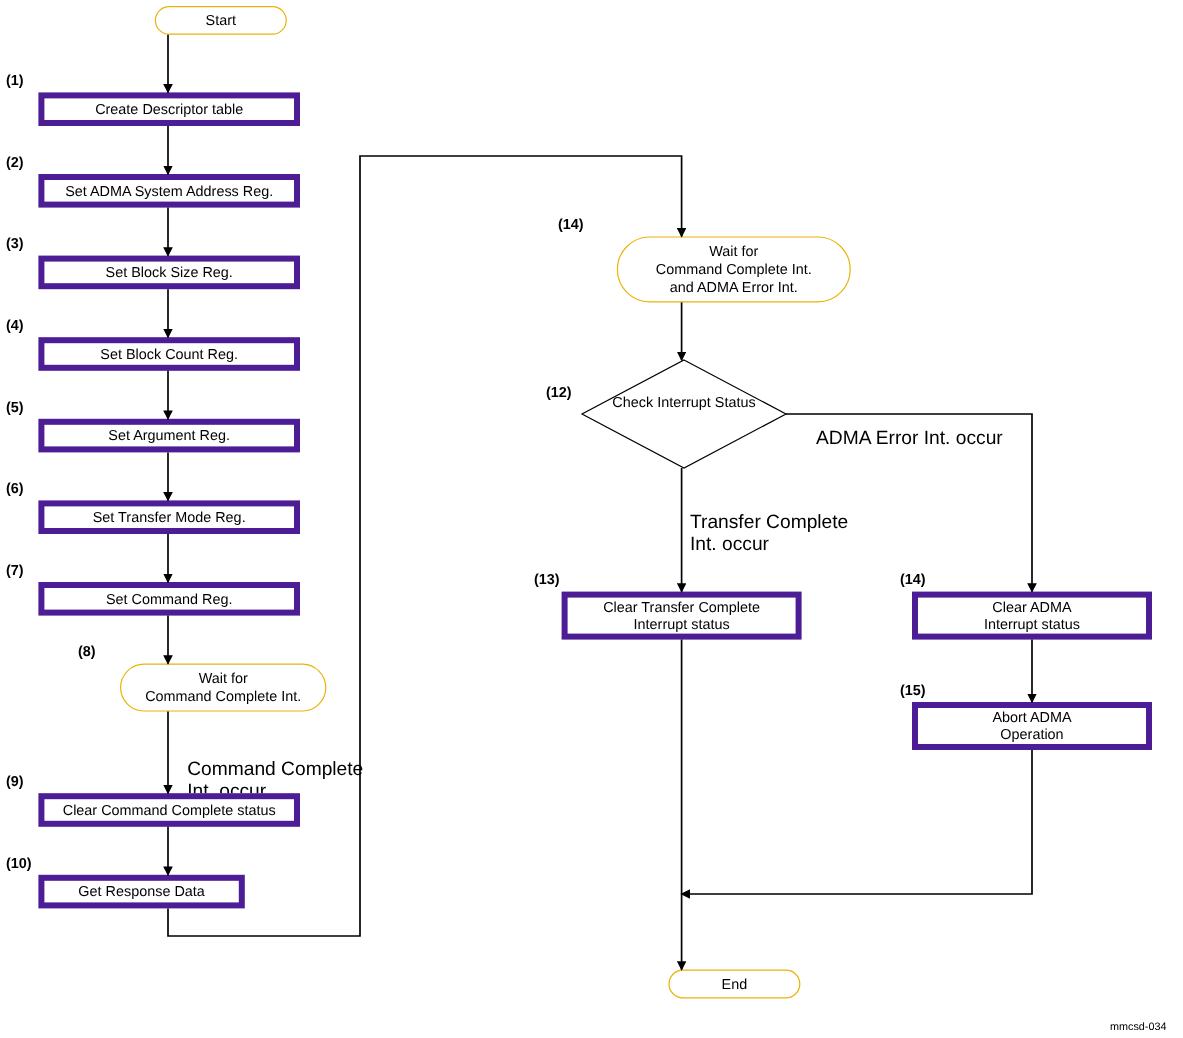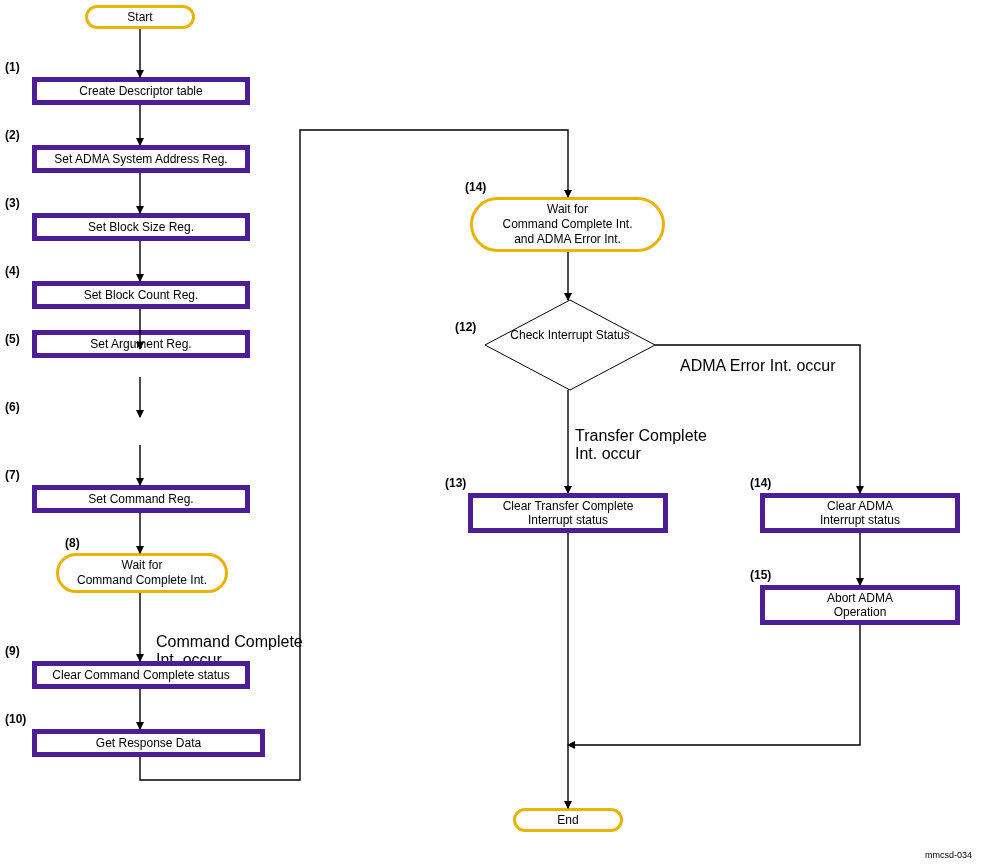--- a/index.html
+++ b/index.html
@@ -21,31 +21,32 @@
     text-align: center;
     display: flex;
     align-items: center;
     justify-content: center;
     padding: 2px 6px;
     box-sizing: border-box;
     background: #fff;
   }
   .pill {
     position: absolute;
-    border: 3px solid #eab308;
+    border: 1px solid #eab308;
     border-radius: 999px;
     text-align: center;
     display: flex;
     flex-direction: column;
     align-items: center;
     justify-content: center;
     padding: 4px 12px;
     box-sizing: border-box;
     background: #fff;
     line-height: 1.25;
+    margin-left: 44px;
   }
   .label {
     position: absolute;
     font-size: 16px;
     white-space: nowrap;
     margin-top: 32px;
   }
   .stepnum {
     position: absolute;
     font-weight: bold;
@@ -97,46 +98,49 @@
   <div class="box" style="left:32px; top:213px; width:218px; height:28px;">
     <span>Set Block Size Reg.</span>
   </div>
 
   <div class="stepnum" style="left:5px; top:264px;">(4)</div>
   <div class="box" style="left:32px; top:281px; width:218px; height:28px;">
     <span>Set Block Count Reg.</span>
   </div>
 
   <div class="stepnum" style="left:5px; top:332px;">(5)</div>
-  <div class="box" style="left:32px; top:330px; width:218px; height:28px;">
+  <div class="box" style="left:32px; top:349px; width:218px; height:28px;">
     <span>Set Argument Reg.</span>
   </div>
 
   <div class="stepnum" style="left:5px; top:400px;">(6)</div>
+  <div class="box" style="left:32px; top:417px; width:218px; height:28px;">
+    <span>Set Transfer Mode Reg.</span>
+  </div>
 
   <div class="stepnum" style="left:5px; top:468px;">(7)</div>
   <div class="box" style="left:32px; top:485px; width:218px; height:28px;">
     <span>Set Command Reg.</span>
   </div>
 
   <div class="stepnum" style="left:65px; top:536px;">(8)</div>
   <div class="pill" style="left:56px; top:553px; width:172px; height:40px;">
     <span style="white-space:pre-line;">Wait for
 Command Complete Int.</span>
   </div>
   <div class="label" style="left:156px; top:601px; white-space:pre-line; line-height:1.15;">Command Complete
 Int. occur</div>
 
   <div class="stepnum" style="left:5px; top:644px;">(9)</div>
   <div class="box" style="left:32px; top:661px; width:218px; height:28px;">
     <span>Clear Command Complete status</span>
   </div>
 
   <div class="stepnum" style="left:5px; top:712px;">(10)</div>
-  <div class="box" style="left:32px; top:729px; width:233px; height:28px;">
+  <div class="box" style="left:32px; top:729px; width:172px; height:28px;">
     <span>Get Response Data</span>
   </div>
 
   <div class="stepnum" style="left:465px; top:180px;">(14)</div>
   <div class="pill" style="left:470px; top:197px; width:195px; height:55px;">
     <span style="white-space:pre-line;">Wait for
 Command Complete Int.
 and ADMA Error Int.</span>
   </div>
 

